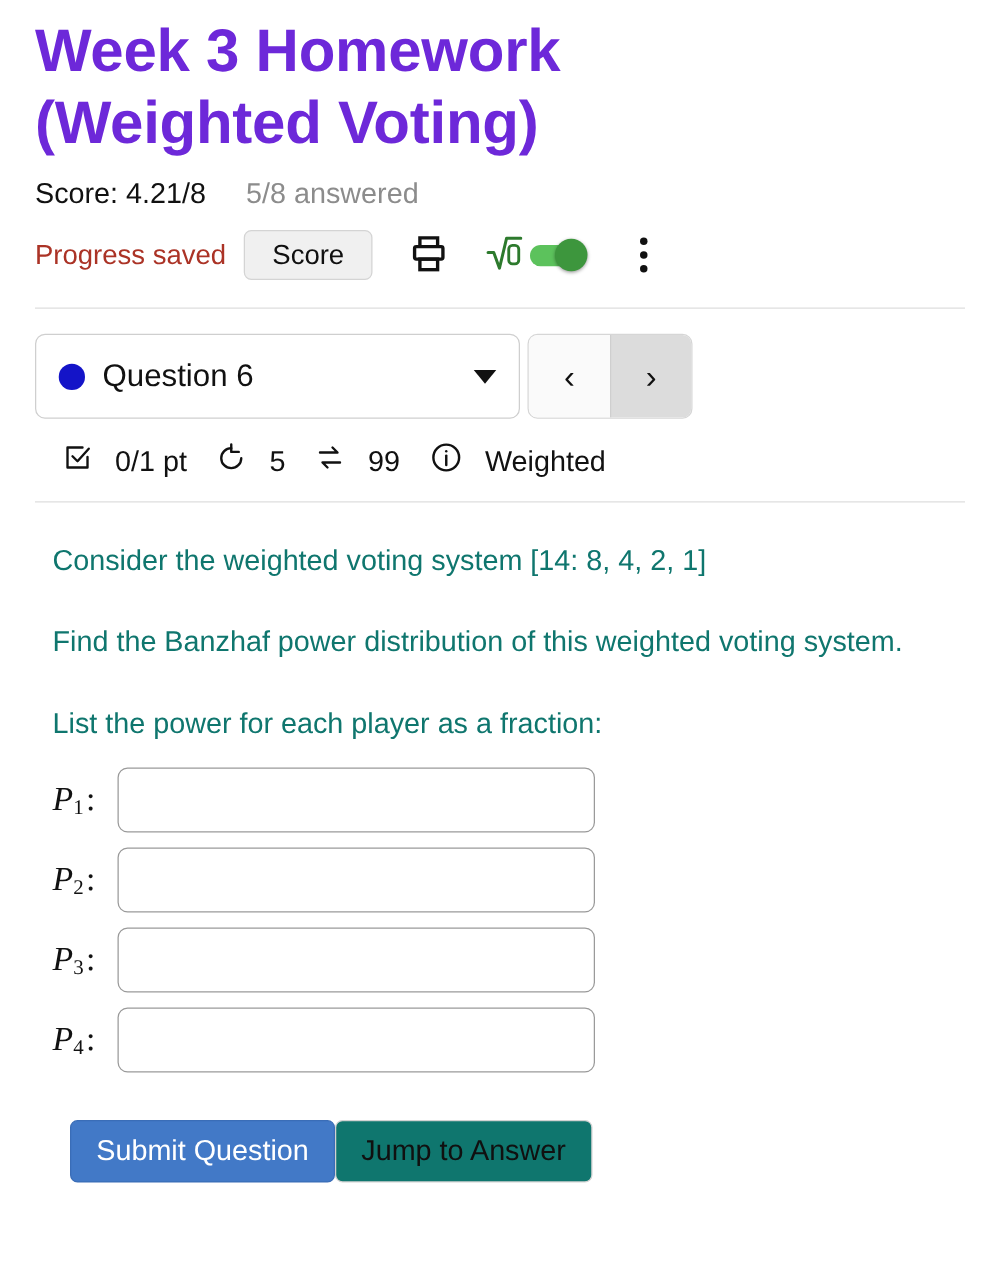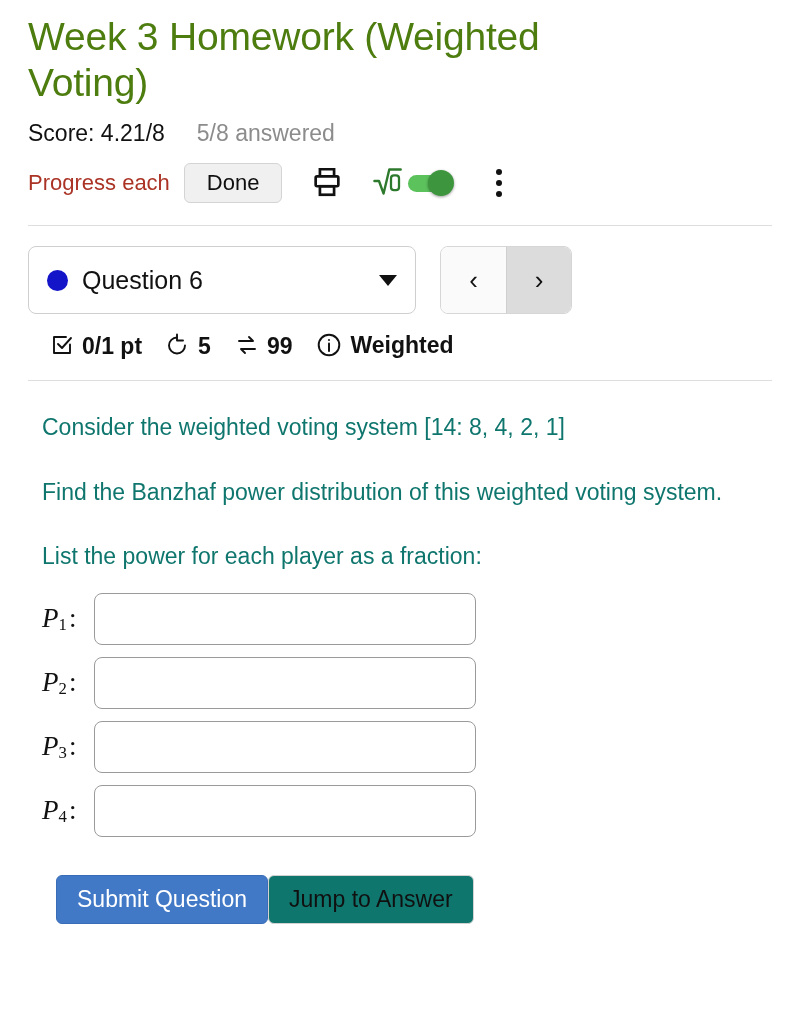--- a/index.html
+++ b/index.html
@@ -17,26 +17,26 @@
   }
 
   .page {
     padding: 0 28px;
     box-sizing: border-box;
     width: 800px;
   }
 
   
   .assignment-title {
-    font-size: 39px;
-    font-weight: normal;
+    font-size: 48px;
+    font-weight: bold;
     line-height: 1.18;
     letter-spacing: -0.2px;
     margin: 14px 0 0 0;
-    color: #4d7c0f;
+    color: #6d28d9;
     max-width: 640px;
   }
 
   
   .score-row {
     display: flex;
     align-items: baseline;
     gap: 32px;
     margin-top: 14px;
     font-size: 23px;
@@ -136,21 +136,21 @@
     height: 1px;
     background: #dedede;
     margin: 0;
   }
   .divider-top { margin-top: 18px; }
 
   
   .qnav-row {
     display: flex;
     align-items: center;
-    gap: 24px;
+    gap: 6px;
     margin-top: 20px;
   }
   .question-select {
     flex: 0 0 auto;
     width: 388px;
     box-sizing: border-box;
     height: 68px;
     background: #ffffff;
     border: 1px solid #cfcfcf;
     border-radius: 8px;
@@ -209,23 +209,22 @@
     align-items: center;
     gap: 10px;
     margin-top: 18px;
     margin-bottom: 16px;
     font-size: 23px;
     color: #111111;
     padding-left: 22px;
   }
   .stat {
     display: flex;
-    align-items: flex-start;
-    gap: 8px;
-    font-weight: bold;
+    align-items: center;
+    gap: 18px;
   }
   .stat + .stat { margin-left: 14px; }
 
   
   .question-body {
     padding-left: 14px;
     padding-right: 8px;
     margin-top: 30px;
   }
   .q-para {
@@ -310,23 +309,23 @@
 <div class="page">
 
   <h1 class="assignment-title">Week 3 Homework (Weighted Voting)</h1>
 
   <div class="score-row">
     <span class="score-text">Score: 4.21/8</span>
     <span class="answered-text">5/8 answered</span>
   </div>
 
   <div class="toolbar-row">
-    <span class="progress-saved">Progress each</span>
-
-    <button class="done-button">Done</button>
+    <span class="progress-saved">Progress saved</span>
+
+    <button class="done-button">Score</button>
 
     <button class="icon-btn print-btn">
       <span>
         <svg width="34" height="34" viewBox="0 0 24 24" fill="none" stroke="#111111" stroke-width="1.9">
           <path d="M7 8V3h10v5"></path>
           <rect x="4" y="8" width="16" height="7" rx="1"></rect>
           <rect x="7" y="15" width="10" height="6"></rect>
         </svg>
       </span>
     </button>

